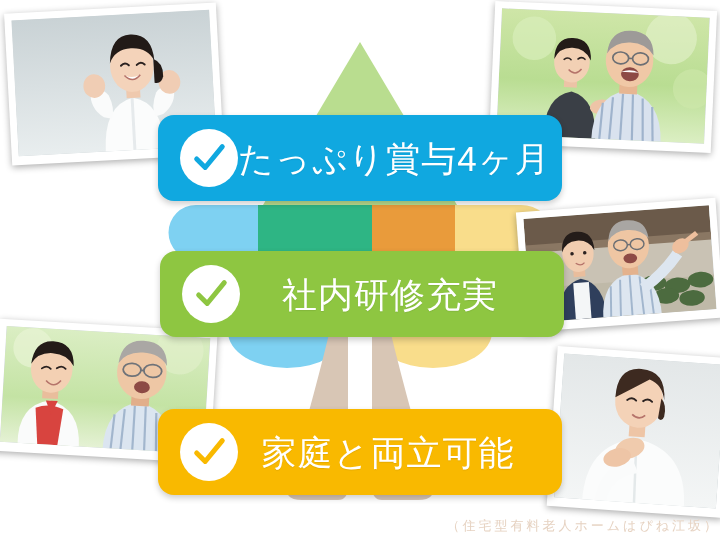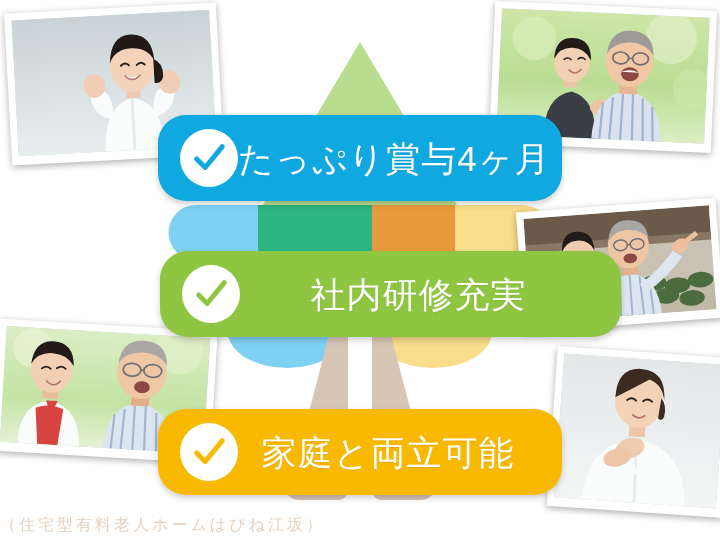--- a/index.html
+++ b/index.html
@@ -43,21 +43,21 @@
   #photo-top-right  { left: 492px; top: 6px;   width: 222px; height: 142px; transform: rotate(2.6deg); }
   #photo-mid-right  { left: 520px; top: 205px; width: 200px; height: 120px; transform: rotate(-4.2deg); }
   #photo-bot-left   { left: -4px;  top: 325px; width: 218px; height: 132px; transform: rotate(3.4deg); }
   #photo-bot-right  { left: 552px; top: 352px; width: 176px; height: 160px; transform: rotate(4.0deg); }
 
   
   .banner {
     position: absolute;
     display: flex;
     align-items: center;
-    border-radius: 28px;
+    border-radius: 16px;
     box-shadow: 0 3px 6px rgba(0,0,0,0.20);
   }
   .banner .check-badge {
     flex: 0 0 auto;
     width: 58px; height: 58px;
     margin-left: 22px;
     border-radius: 50%;
     background: #ffffff;
     display: flex;
     align-items: center;
@@ -70,34 +70,35 @@
     color: #ffffff;
     font-size: 35px;
     line-height: 1;
     letter-spacing: 1px;
     padding-right: 24px;
     white-space: nowrap;
     text-shadow: 0 1px 1px rgba(0,0,0,0.08);
   }
 
   #banner-bonus    { left: 158px; top: 115px; width: 404px; height: 86px; }
-  #banner-training { left: 160px; top: 251px; width: 461px; height: 86px; }
+  #banner-training { left: 160px; top: 251px; width: 404px; height: 86px; }
   #banner-family   { left: 158px; top: 387px; width: 404px; height: 86px; }
 
   
   #facility-caption {
     position: absolute;
     left: 0; right: 0;
     bottom: 6px;
-    text-align: left;
+    text-align: right;
     color: #e6d2c1;
-    font-size: 16px;
+    font-size: 13px;
     letter-spacing: 3px;
     line-height: 1.2;
     white-space: nowrap;
+    padding-left: 21px;
   }
 </style>
 </head>
 <body>
 
 <div id="stage">
 
   <svg id="logo-mark" viewBox="0 0 720 540" xmlns="http://www.w3.org/2000/svg">
 
     <polygon points="360,42 263,205 457,205" fill="#b9dd8f"></polygon>

